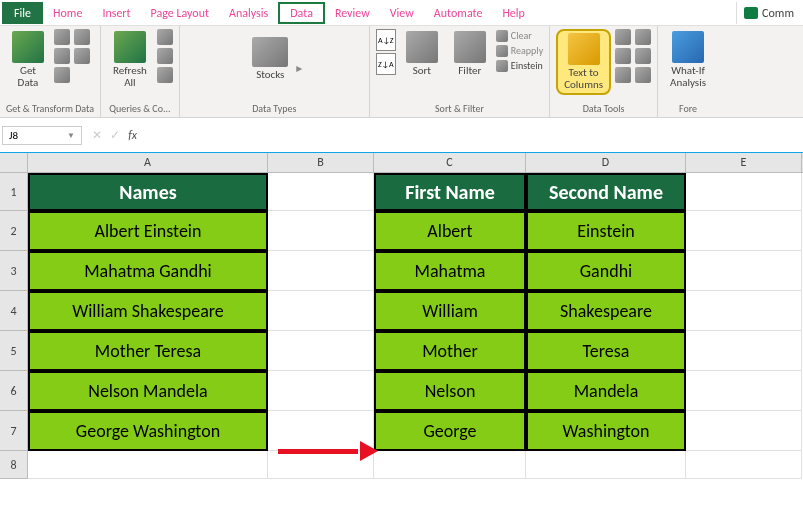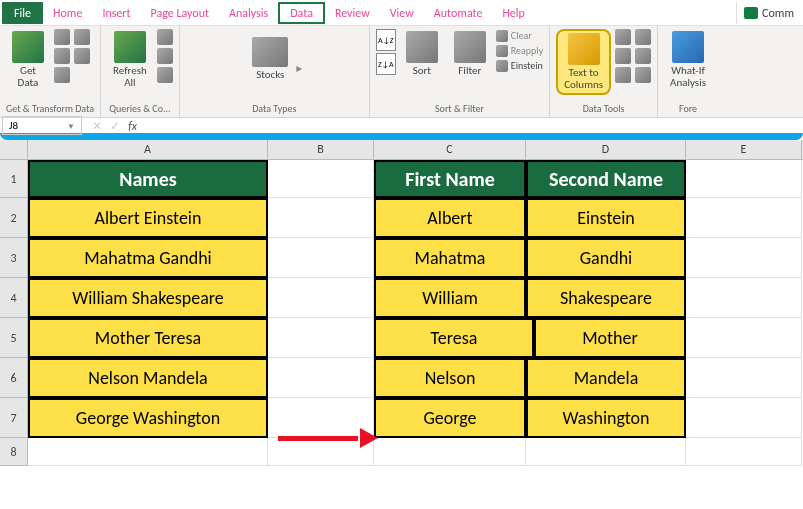--- a/index.html
+++ b/index.html
@@ -25,39 +25,39 @@
     .highlight-gold { background: #ffe97f; border: 2px solid #c5a400; border-radius: 8px; }
     .icon-col { display: flex; flex-direction: column; gap: 3px; }
     .icon-col .icon { width: 16px; height: 16px; }
     .sort-btns { display: flex; gap: 2px; align-items: flex-start; }
     .sort-az { width: 20px; height: 22px; border: 1px solid #888; background: #fff; display: flex; align-items: center; justify-content: center; font-size: 8px; }
     .filter-opts { display: flex; flex-direction: column; gap: 2px; font-size: 10px; color: #888; }
     .filter-opts .opt { display: flex; align-items: center; gap: 3px; }
     .filter-opts .icon { width: 12px; height: 12px; }
     
     
-    .formula-bar { display: flex; align-items: center; height: 22px; border-bottom: 7px solid #0ea5e9; background: #fff; border-radius: 7px; }
+    .formula-bar { display: flex; align-items: center; height: 35px; border-bottom: 1px solid #0ea5e9; background: #fff; }
     .name-box { width: 80px; border: 1px solid #ccc; padding: 2px 6px; font-size: 11px; margin: 0 2px; display: flex; justify-content: space-between; align-items: center; }
     .name-box .dd { color: #888; font-size: 8px; }
     .fx-btns { display: flex; gap: 8px; padding: 0 8px; color: #888; }
     .fx-label { font-style: italic; color: #555; }
     .formula-input { flex: 1; padding: 2px 6px; }
     
     
     .grid-area { position: relative; }
     .col-headers { display: flex; background: #e6e6e6; border-bottom: 1px solid #bbb; height: 20px; }
     .corner { width: 28px; border-right: 1px solid #bbb; background: #e6e6e6; }
     .col-header { border-right: 1px solid #bbb; text-align: center; font-size: 12px; color: #444; padding-top: 2px; background: #e6e6e6; }
     .col-A { width: 240px; } .col-B { width: 106px; } .col-C { width: 152px; } .col-D { width: 160px; } .col-E { width: 116px; }
     .row { display: flex; }
     .row-header { width: 28px; border-right: 1px solid #bbb; border-bottom: 1px solid #bbb; background: #e6e6e6; text-align: center; font-size: 12px; color: #444; display: flex; align-items: center; justify-content: center; }
     .cell { border-right: 1px solid #e0e0e0; border-bottom: 1px solid #e0e0e0; padding: 0; font-size: 18px; font-family: Calibri, sans-serif; display: flex; align-items: center; justify-content: center; }
     .r-h { height: 40px; } .r8 { height: 28px; } .r-head { height: 38px; }
     .table-header-cell { background: #1a6b3f; color: #fff; font-weight: bold; font-size: 20px; border: 2px solid #000; }
-    .table-cell { border: 2px solid #000; background: #fde047; font-size: 18px; color: #000; }
+    .table-cell { border: 2px solid #000; background: #84cc16; font-size: 18px; color: #000; }
     
     
     .arrow { position: absolute; top: 288px; left: 278px; width: 100px; height: 20px; pointer-events: none; }
     .arrow-line { position: absolute; left: 0; top: 8px; width: 80px; height: 5px; background: #e81123; }
     .arrow-head { position: absolute; right: 0; top: 0; width: 0; height: 0; border-left: 18px solid #e81123; border-top: 10px solid transparent; border-bottom: 10px solid transparent; }
     
     
     .ph-icon { background: linear-gradient(135deg, #6aa84f, #217346); border-radius: 2px; }
     .ph-icon.blue { background: linear-gradient(135deg, #4a9de0, #2868b0); }
     .ph-icon.gray { background: linear-gradient(135deg, #aaa, #777); }
@@ -251,22 +251,22 @@
     <div class="cell col-A table-cell">William Shakespeare</div>
     <div class="cell col-B"></div>
     <div class="cell col-C table-cell">William</div>
     <div class="cell col-D table-cell">Shakespeare</div>
     <div class="cell col-E"></div>
   </div>
   <div class="row r-h">
     <div class="row-header">5</div>
     <div class="cell col-A table-cell">Mother Teresa</div>
     <div class="cell col-B"></div>
+    <div class="cell col-C table-cell">Mother</div>
     <div class="cell col-D table-cell">Teresa</div>
-    <div class="cell col-C table-cell">Mother</div>
     <div class="cell col-E"></div>
   </div>
   <div class="row r-h">
     <div class="row-header">6</div>
     <div class="cell col-A table-cell">Nelson Mandela</div>
     <div class="cell col-B"></div>
     <div class="cell col-C table-cell">Nelson</div>
     <div class="cell col-D table-cell">Mandela</div>
     <div class="cell col-E"></div>
   </div>

